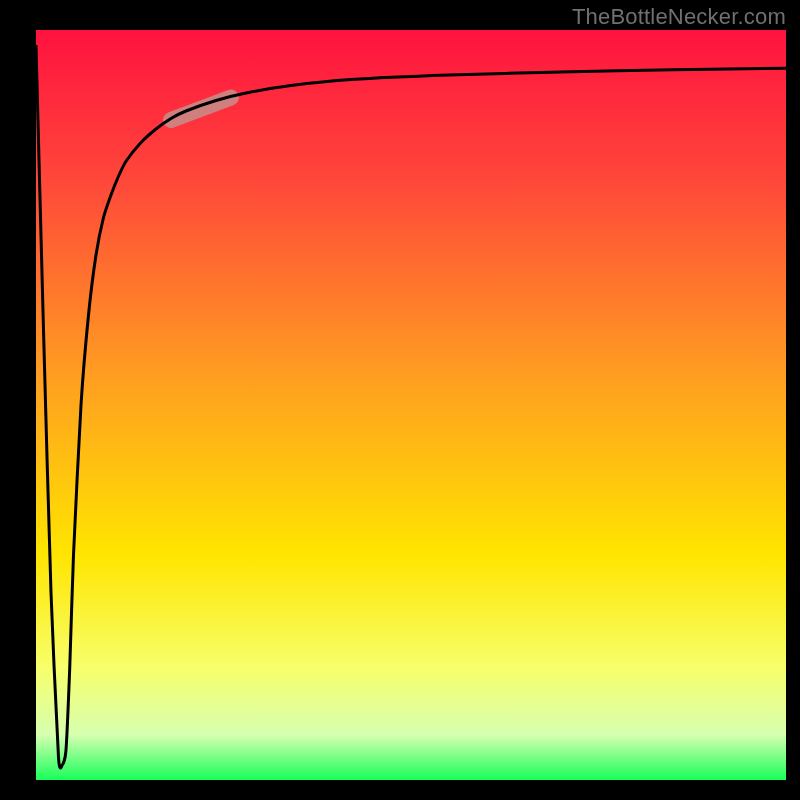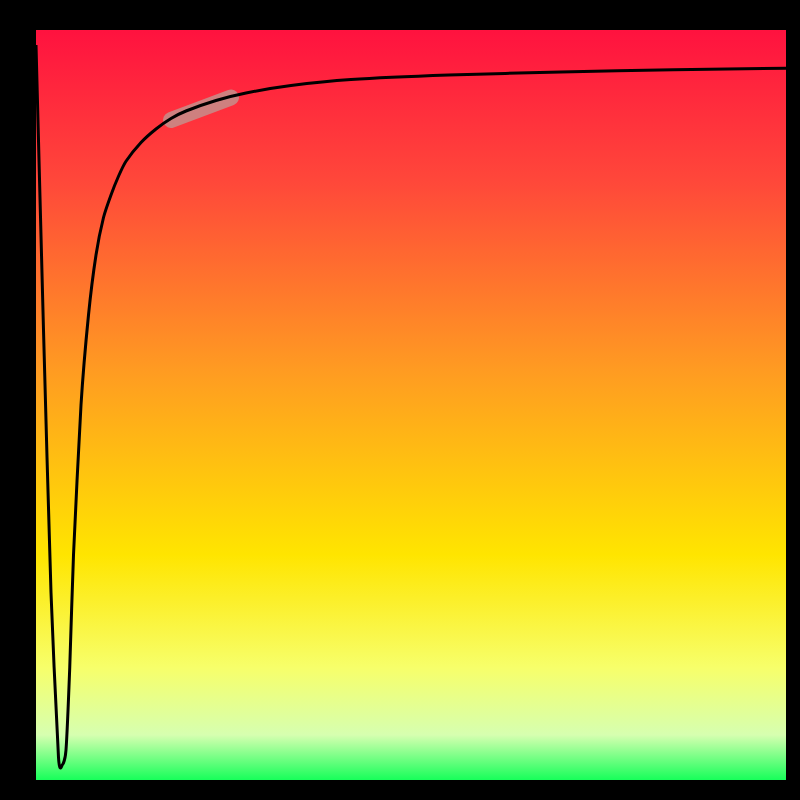--- a/index.html
+++ b/index.html
@@ -44,13 +44,14 @@
         </linearGradient>
     </defs>
 
     <rect id="plot-bg" fill="url(#bg-grad)" x="36" y="30" width="750" height="750"></rect>
 
     <path id="highlight-path" fill="none" stroke-linecap="round" d="M 171 120 L 231 97.49999999999997" stroke="#c98a86" stroke-opacity="0.9" stroke-width="16"></path>
 
     <path id="curve-path" fill="none" stroke-width="3" d="M 36 45.000000000000014 C 36.75 73.50000000000001, 42 275.25, 43.5 330 C 45 384.75, 49.5 549.75, 51 592.5 C 52.5 635.25, 57.375 740.25, 58.5 757.5 C 59.625 774.75, 61.5 765.75, 62.25 765 C 63 764.25, 65.25 759.75, 66 750 C 66.75 740.25, 69 687, 69.75 667.5 C 70.5 648, 72.375 581.25, 73.5 555 C 74.625 528.75, 79.5 429, 81 405 C 82.5 381, 87 330, 88.5 315 C 90 300, 94.5 264.75, 96 255.00000000000003 C 97.5 245.25000000000003, 102 223.5, 103.5 217.5 C 105 211.5, 109.5 199.12499999999997, 111 194.99999999999997 C 112.5 190.87499999999997, 117 179.62499999999997, 118.5 176.24999999999997 C 120 172.87499999999997, 123.75 164.62500000000003, 126 161.25000000000003 C 128.25 157.87500000000003, 138 145.725, 141 142.5 C 144 139.275, 153 131.4, 156 129 C 159 126.6, 168 120.3, 171 118.5 C 174 116.7, 181.5 112.79999999999998, 186 110.99999999999999 C 190.5 109.19999999999999, 210 102.30000000000005, 216 100.50000000000006 C 222 98.70000000000006, 238.50000000000003 94.50000000000006, 246.00000000000003 93.00000000000006 C 253.50000000000003 91.50000000000006, 280.5 86.85000000000007, 291 85.50000000000006 C 301.5 84.15000000000005, 335.25 80.54999999999995, 351 79.49999999999996 C 366.75 78.44999999999996, 427.50000000000006 75.75000000000004, 448.50000000000006 75.00000000000004 C 469.50000000000006 74.25000000000004, 538.5 72.52499999999996, 561 71.99999999999996 C 583.5 71.47499999999995, 651 70.12499999999994, 673.5 69.74999999999994 C 696 69.37499999999994, 774.75 68.39999999999995, 786 68.24999999999994" stroke="#000000"></path>
   </svg>
 
+  <div class="watermark">TheBottleNecker.com</div>
 </div>
 
 </body></html>

